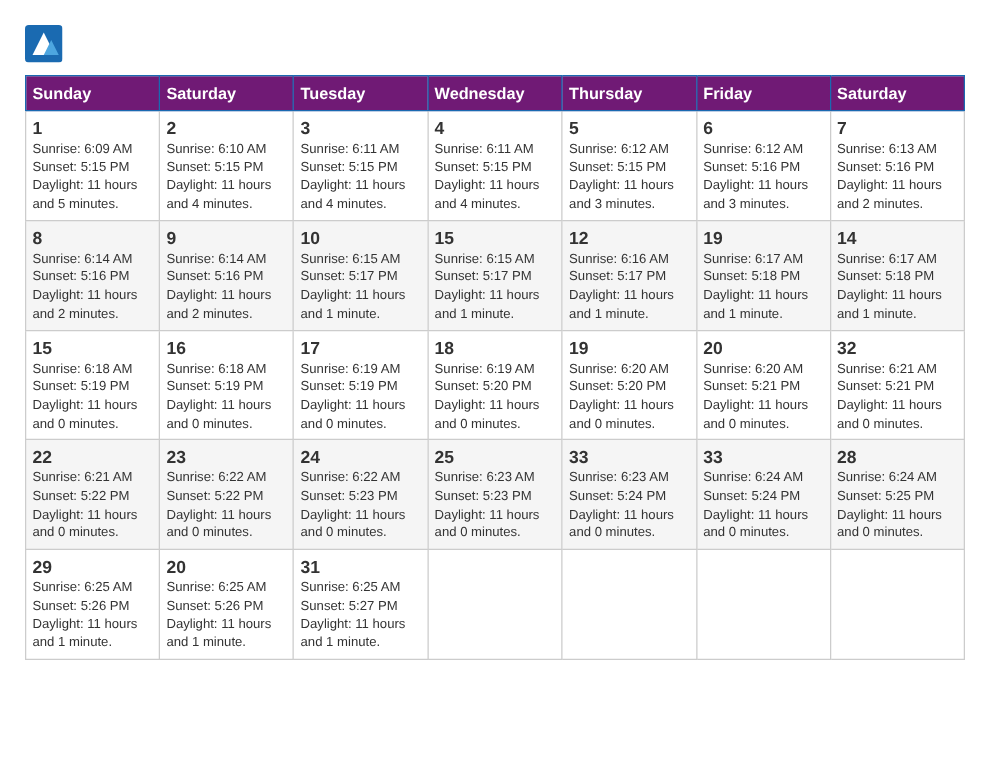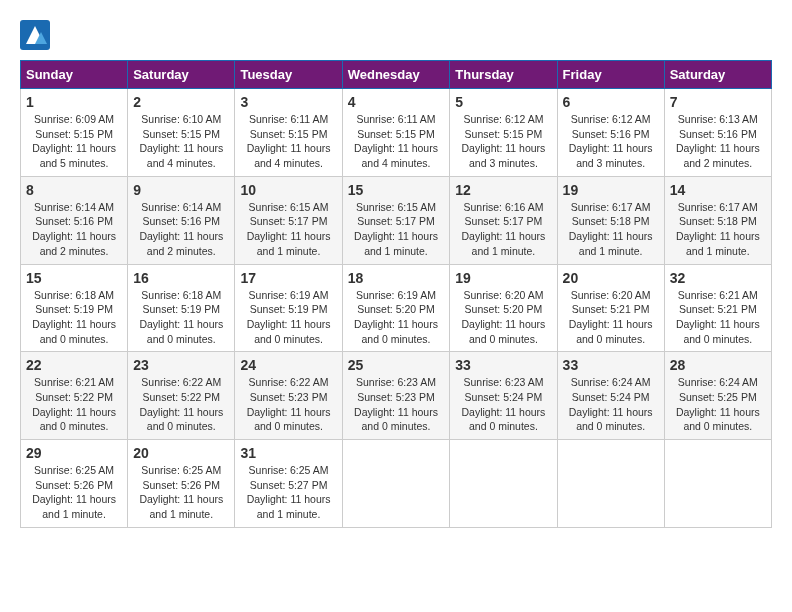--- a/index.html
+++ b/index.html
@@ -75,21 +75,20 @@
       font-size: 14px;
       font-weight: bold;
       color: #333;
       display: block;
       margin-bottom: 2px;
     }
     .day-info {
       color: #333;
       font-size: 10.5px;
       line-height: 1.4;
-      text-align: center;
     }
     .empty-cell {
       background: #fff !important;
       border: 1px solid #ccc;
     }
   </style>
 </head>
 <body>
 
 <div class="header">

